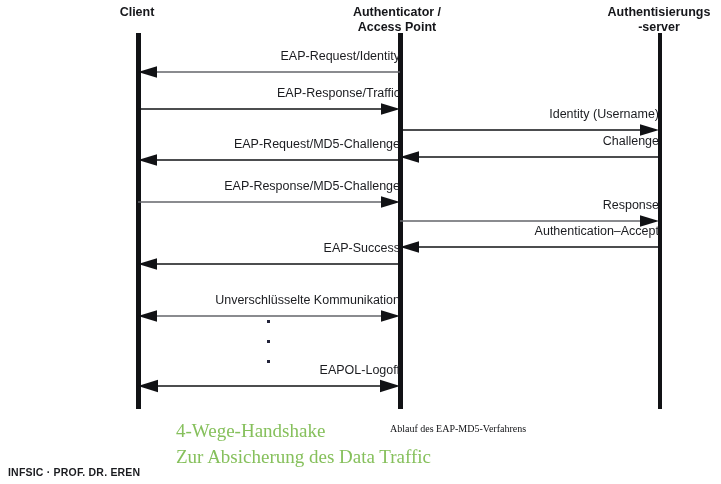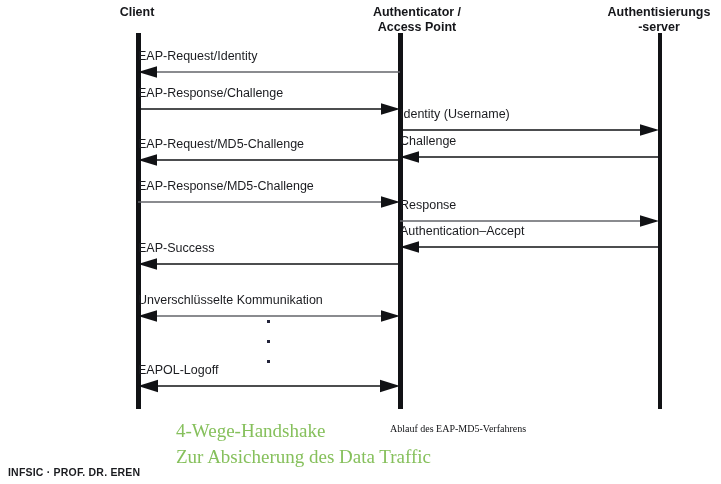--- a/index.html
+++ b/index.html
@@ -28,21 +28,21 @@
     position: absolute;
     text-align: center;
     font-family: "Liberation Sans", sans-serif;
     font-weight: bold;
     font-size: 12.5px;
     line-height: 15px;
     color: #15161a;
     white-space: pre-line;
   }
   #participant-client   { left:  77px; top: 5px; width: 120px; }
-  #participant-auth     { left: 342px; top: 5px; width: 150px; }
+  #participant-auth     { left: 322px; top: 5px; width: 150px; }
   #participant-server   { left: 578px; top: 5px; width: 162px; }
 
   
   .lifeline {
     position: absolute;
     background: #111215;
   }
   #lifeline-client { left: 136px; top: 33px; width: 5px;   height: 376px; }
   #lifeline-auth   { left: 398px; top: 33px; width: 5px;   height: 376px; }
   #lifeline-server { left: 658px; top: 33px; width: 3.5px; height: 376px; }
@@ -50,21 +50,21 @@
   
   .message {
     position: absolute;
     height: 34px;
   }
   .message .msg-label {
     position: absolute;
     left: 0;
     top: 0;
     width: 100%;
-    text-align: left;
+    text-align: right;
     font-family: "Liberation Sans", sans-serif;
     font-size: 12.5px;
     line-height: 15px;
     color: #1b1c20;
     white-space: nowrap;
   }
   .message .msg-arrow {
     position: absolute;
     left: 0;
     top: 17px;
@@ -147,21 +147,21 @@
     <div class="msg-label">EAP-Request/Identity</div>
     <div class="msg-arrow">
       <svg width="262" height="12" viewBox="0 0 262 12">
         <line x1="12" y1="6" x2="262" y2="6" stroke="#63646a" stroke-width="1.4"></line>
         <polygon points="0,6 19,0.2 19,11.8" fill="#111215"></polygon>
       </svg>
     </div>
   </div>
 
   <div class="message span-left" style="top:86px">
-    <div class="msg-label">EAP-Response/Challenge</div>
+    <div class="msg-label">EAP-Response/Traffic</div>
     <div class="msg-arrow">
       <svg width="262" height="12" viewBox="0 0 262 12">
         <line x1="0" y1="6" x2="250" y2="6" stroke="#111215" stroke-width="1.4"></line>
         <polygon points="262,6 243,0.2 243,11.8" fill="#111215"></polygon>
       </svg>
     </div>
   </div>
 
   <div class="message span-right" style="top:99px">
     <div class="msg-label">Identity (Username)</div>

